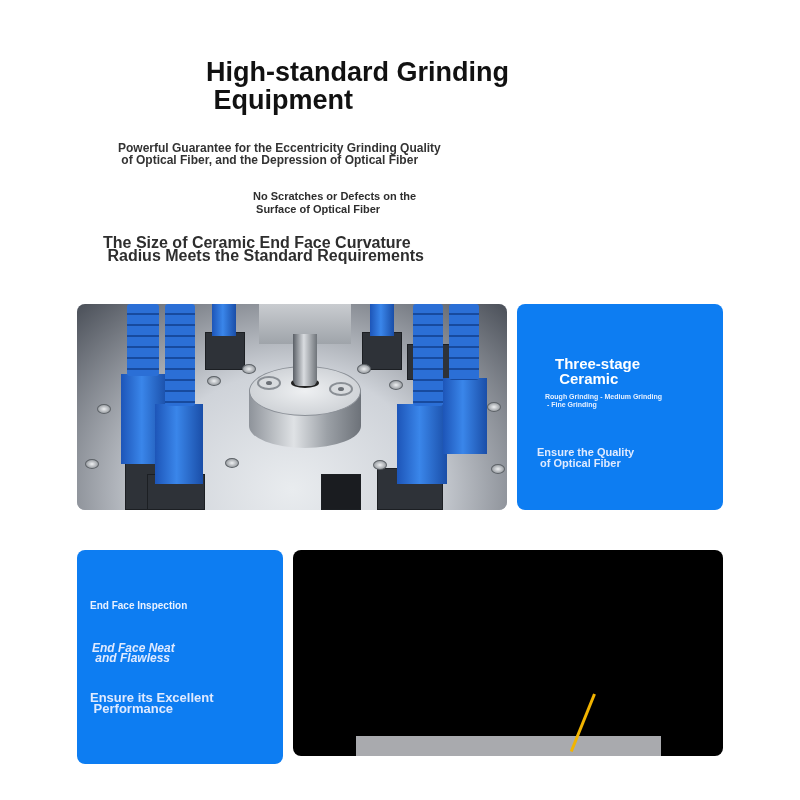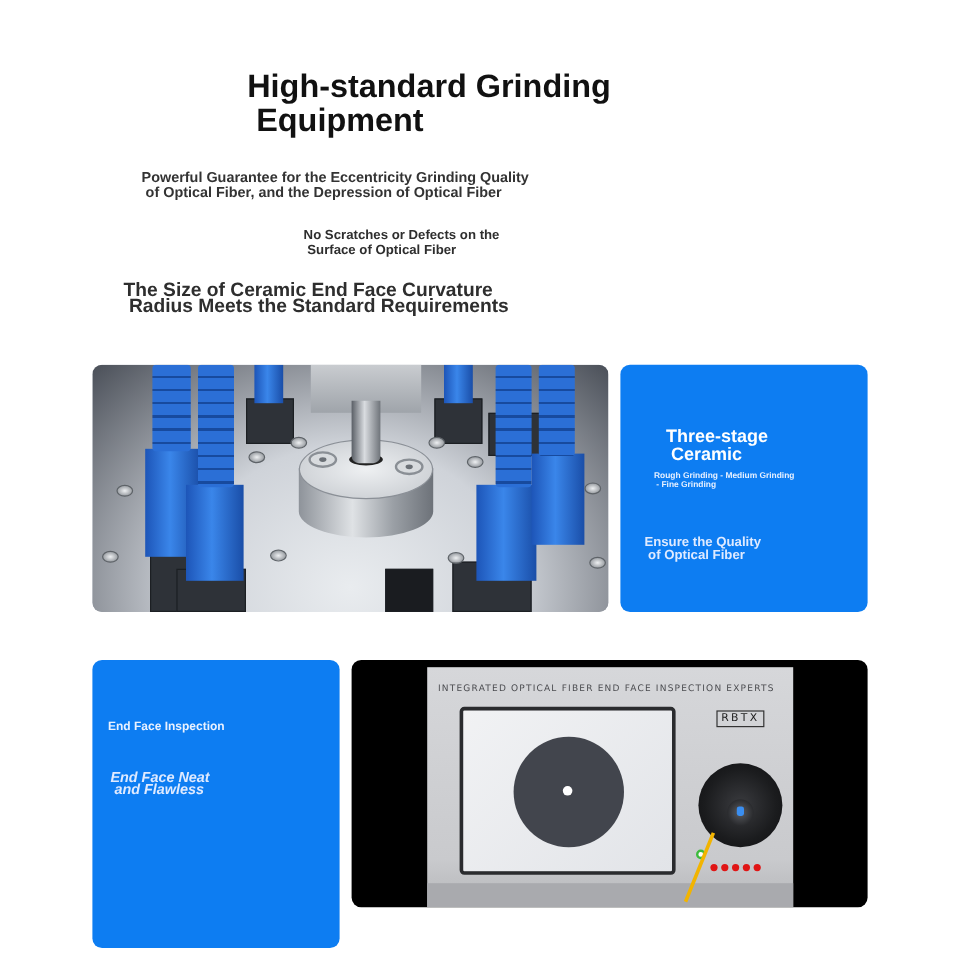--- a/index.html
+++ b/index.html
@@ -42,21 +42,21 @@
     .ring::after { content:""; position:absolute; left:7px; top:3px; width:6px; height:4px; border-radius:50%; background:#6b7076; }
 
     .connector { position:absolute; background: linear-gradient(90deg,#1d55b8,#3a86ea 45%,#1a4ea8); }
     .boot { position:absolute; background: repeating-linear-gradient(180deg,#2b6fd6 0 9px,#174a9e 9px 11px); border-radius:3px; }
     .clamp { position:absolute; background:#2e3238; border:1px solid #1c1f23; }
     .screw { position:absolute; width:14px; height:10px; border-radius:50%; background: radial-gradient(#eef0f2,#7c8187); border:1px solid #5e6368; }
 
     
     .blue { background: #0d7df2; }
     .blue-a { left: 517px; top: 304px; width: 206px; height: 206px; }
-    .blue-b { left: 77px; top: 550px; width: 206px; height: 240px; }
+    .blue-b { left: 77px; top: 550px; width: 206px; height: 214px; }
     .blue-text { position:absolute; color:#ffffff; font-weight:700; white-space:pre; }
     .ba-head { left: 38px; top: 52px; font-size: 15px; line-height: 15px; }
     .ba-small { left: 28px; top: 89px; font-size: 7px; line-height: 8px; color:#e6f0ff; }
     .ba-mid { left: 20px; top: 143px; font-size: 11px; line-height: 11px; color:#dfeaff; }
     .bb-1 { left: 13px; top: 51px; font-size: 10px; line-height: 10px; color:#e9f1ff; }
     .bb-2 { left: 15px; top: 93px; font-size: 12px; line-height: 10px; color:#dfeaff;font-style:italic; }
     .bb-3 { left: 13px; top: 142px; font-size: 13px; line-height: 11px; color:#dfeaff; }
 
     
     .device-panel { left: 293px; top: 550px; width: 430px; height: 206px; background:#000000; }
@@ -139,38 +139,20 @@
   <div class="blue-text ba-small">Rough Grinding - Medium Grinding
  - Fine Grinding</div>
   <div class="blue-text ba-mid">Ensure the Quality
  of Optical Fiber</div>
 </div>
 
 <div class="panel blue blue-b">
   <div class="blue-text bb-1">End Face Inspection</div>
   <div class="blue-text bb-2">End Face Neat
  and Flawless</div>
+  <div class="blue-text bb-3">Ensure its Excellent
+ Performance</div>
 </div>
 
 <div class="panel device-panel">
-  <div class="device">
-    <div class="device-label">INTEGRATED OPTICAL FIBER END FACE INSPECTION EXPERTS</div>
-    <div class="screen">
-      <div class="screen-disc">
-        <div class="screen-core"></div>
-      </div>
-    </div>
-    <div class="brand">RBTX</div>
-    <div class="port">
-      <div class="port-inner">
-        <div class="fiber-tip"></div>
-      </div>
-    </div>
-    <div class="led-green"></div>
-    <div class="led" style="left:236px;"></div>
-    <div class="led" style="left:245px;"></div>
-    <div class="led" style="left:254px;"></div>
-    <div class="led" style="left:263px;"></div>
-    <div class="led" style="left:272px;"></div>
-  </div>
   <div class="device-base"></div>
   <div class="cable" style="left:300px;top:144px;"></div>
 </div>
 
 </body></html>

